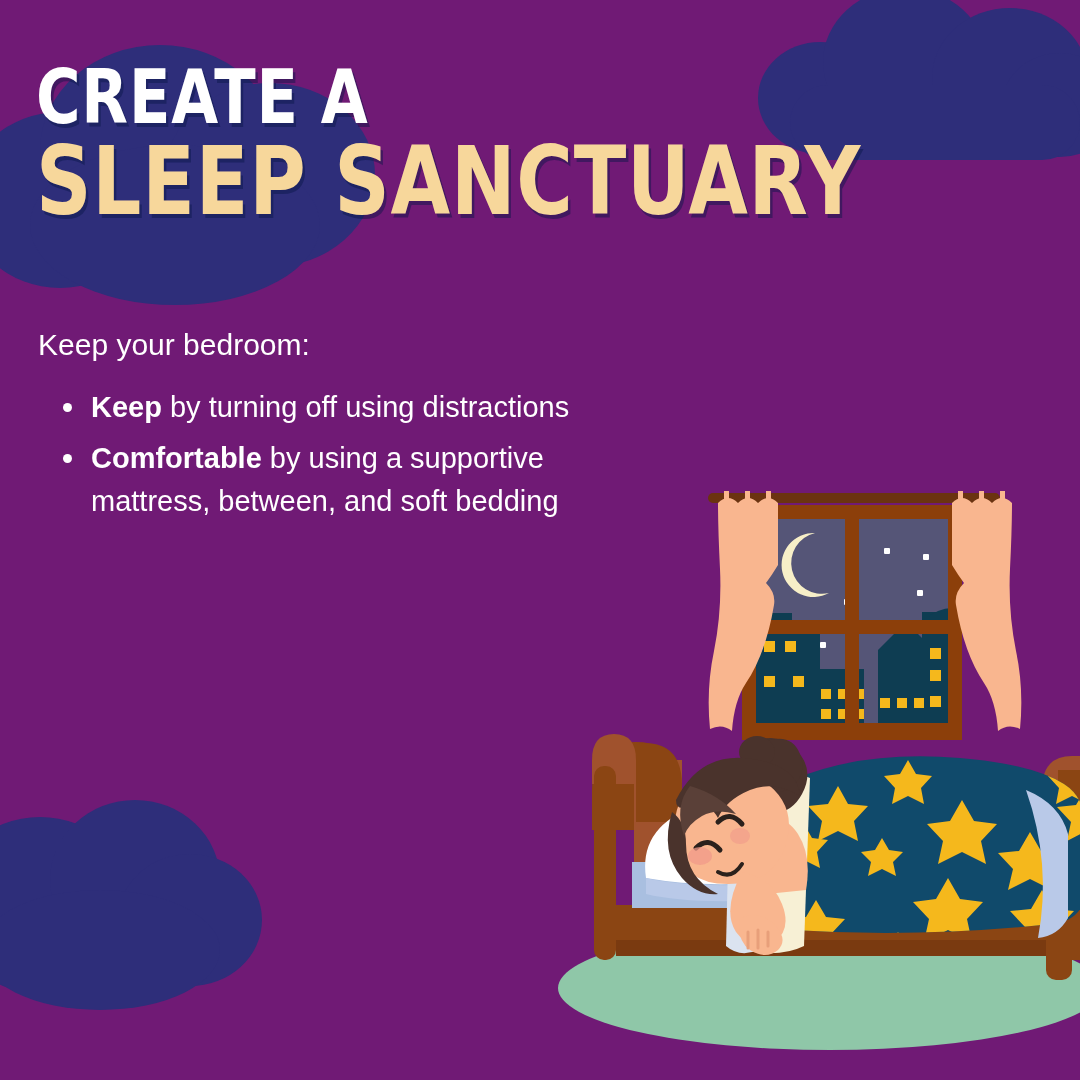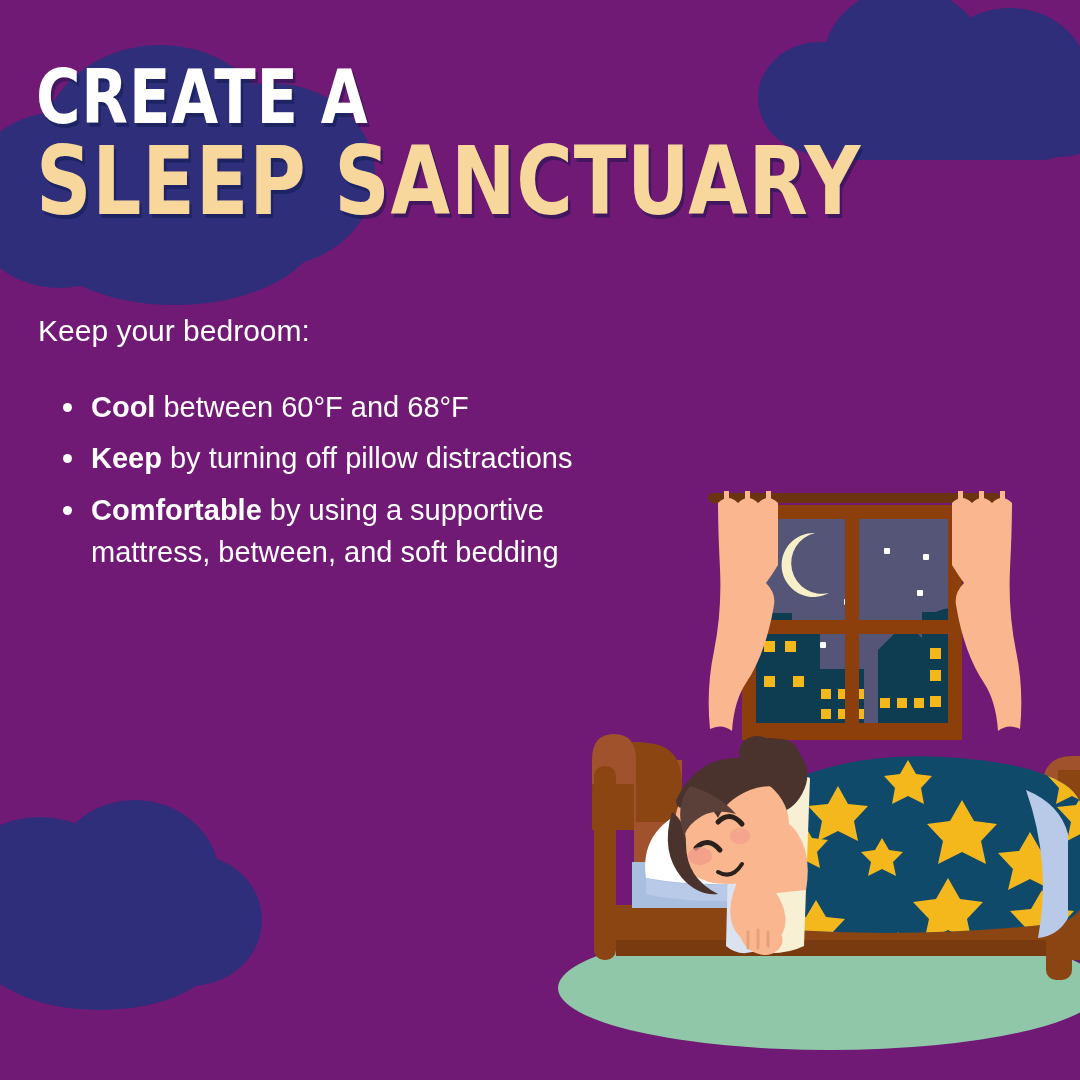--- a/index.html
+++ b/index.html
@@ -48,21 +48,21 @@
   .headline-2 {
     font-size: 94px;
     color: #f7d79b;
     margin-top: 4px;
   }
 
   
   .lede {
     position: absolute;
     left: 38px;
-    top: 314px;
+    top: 328px;
     font-size: 30px;
     color: #ffffff;
     z-index: 6;
   }
   .bullets {
     position: absolute;
     left: 38px;
     top: 386px;
     width: 620px;
     margin: 0;
@@ -129,25 +129,21 @@
   <div class="headline">
     <div class="headline-line headline-1">CREATE A</div>
     <div class="headline-line headline-2">SLEEP SANCTUARY</div>
   </div>
 
   <div class="lede">Keep your bedroom:</div>
 
   <ul class="bullets">
     <li>
       <span class="dot"></span>
-      <b>Cool</b><span> between 60°F and 68°F</span>
-    </li>
-    <li>
-      <span class="dot"></span>
-      <b>Keep</b><span> by turning off pillow distractions</span>
+      <b>Keep</b><span> by turning off using distractions</span>
     </li>
     <li>
       <span class="dot"></span>
       <b>Comfortable</b><span> by using a supportive mattress, between, and soft bedding</span>
     </li>
   </ul>
 
   <svg id="illustration" viewBox="0 0 1080 1080">
 
     <g>

